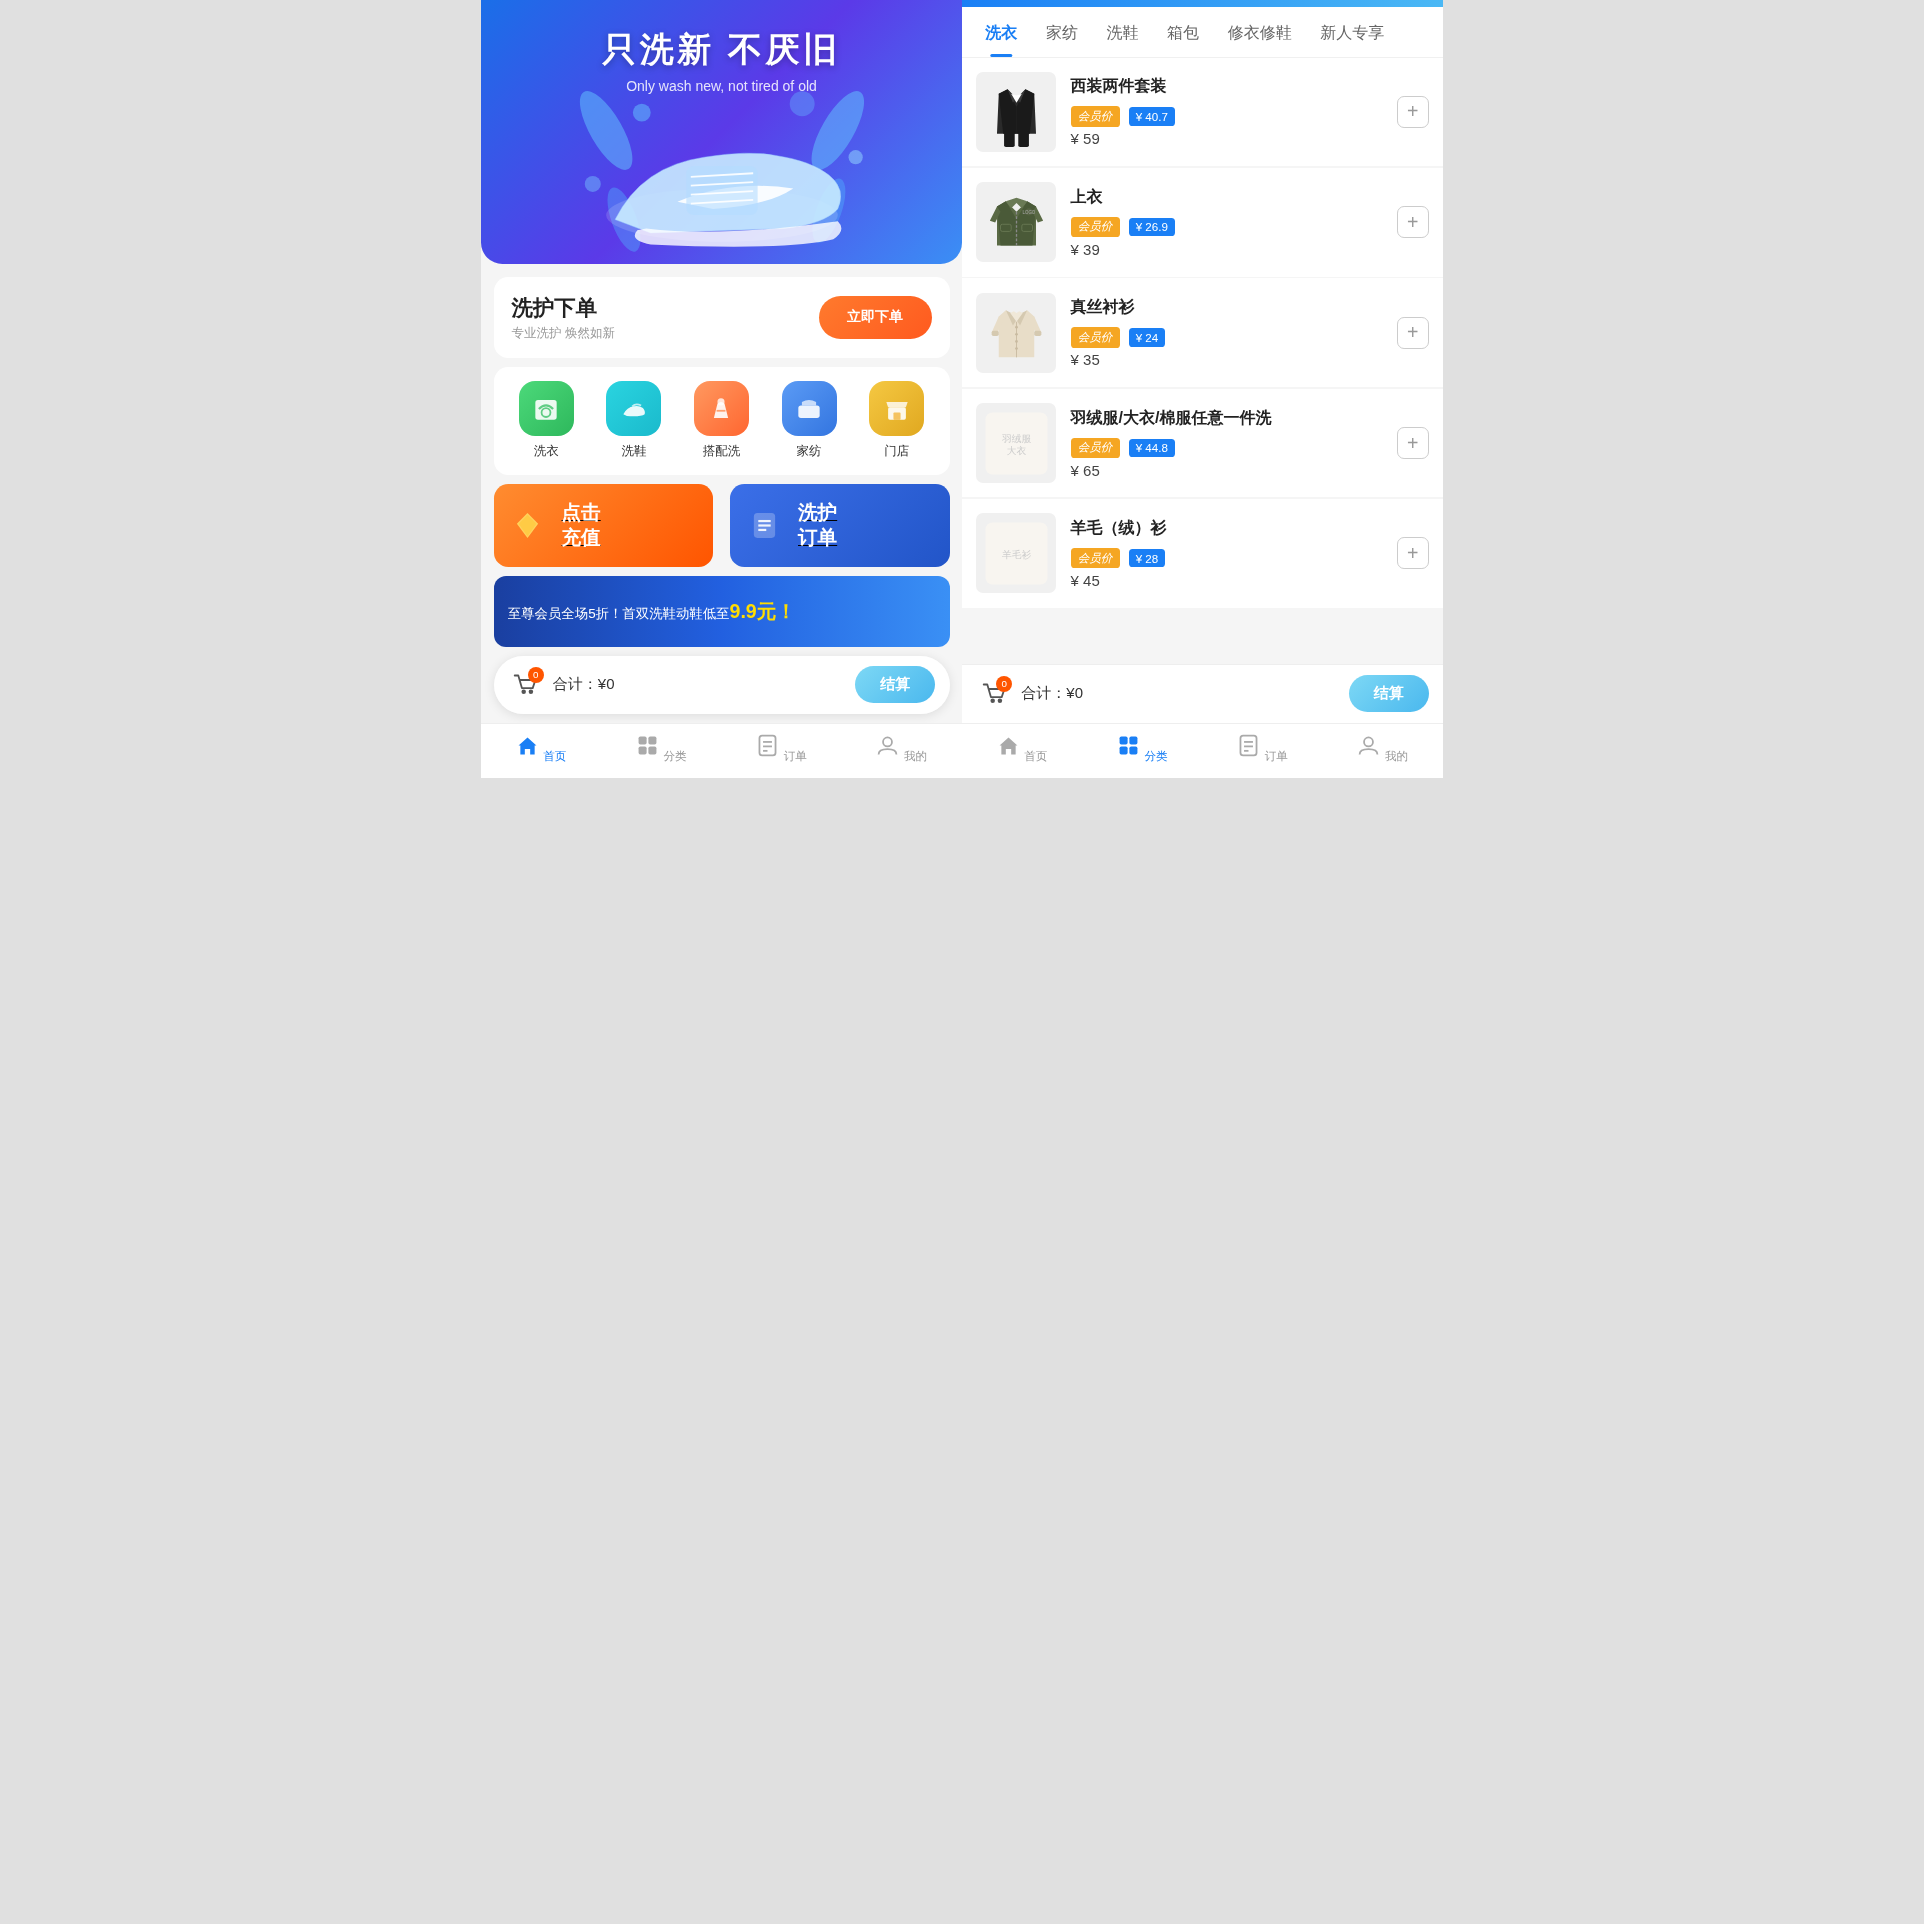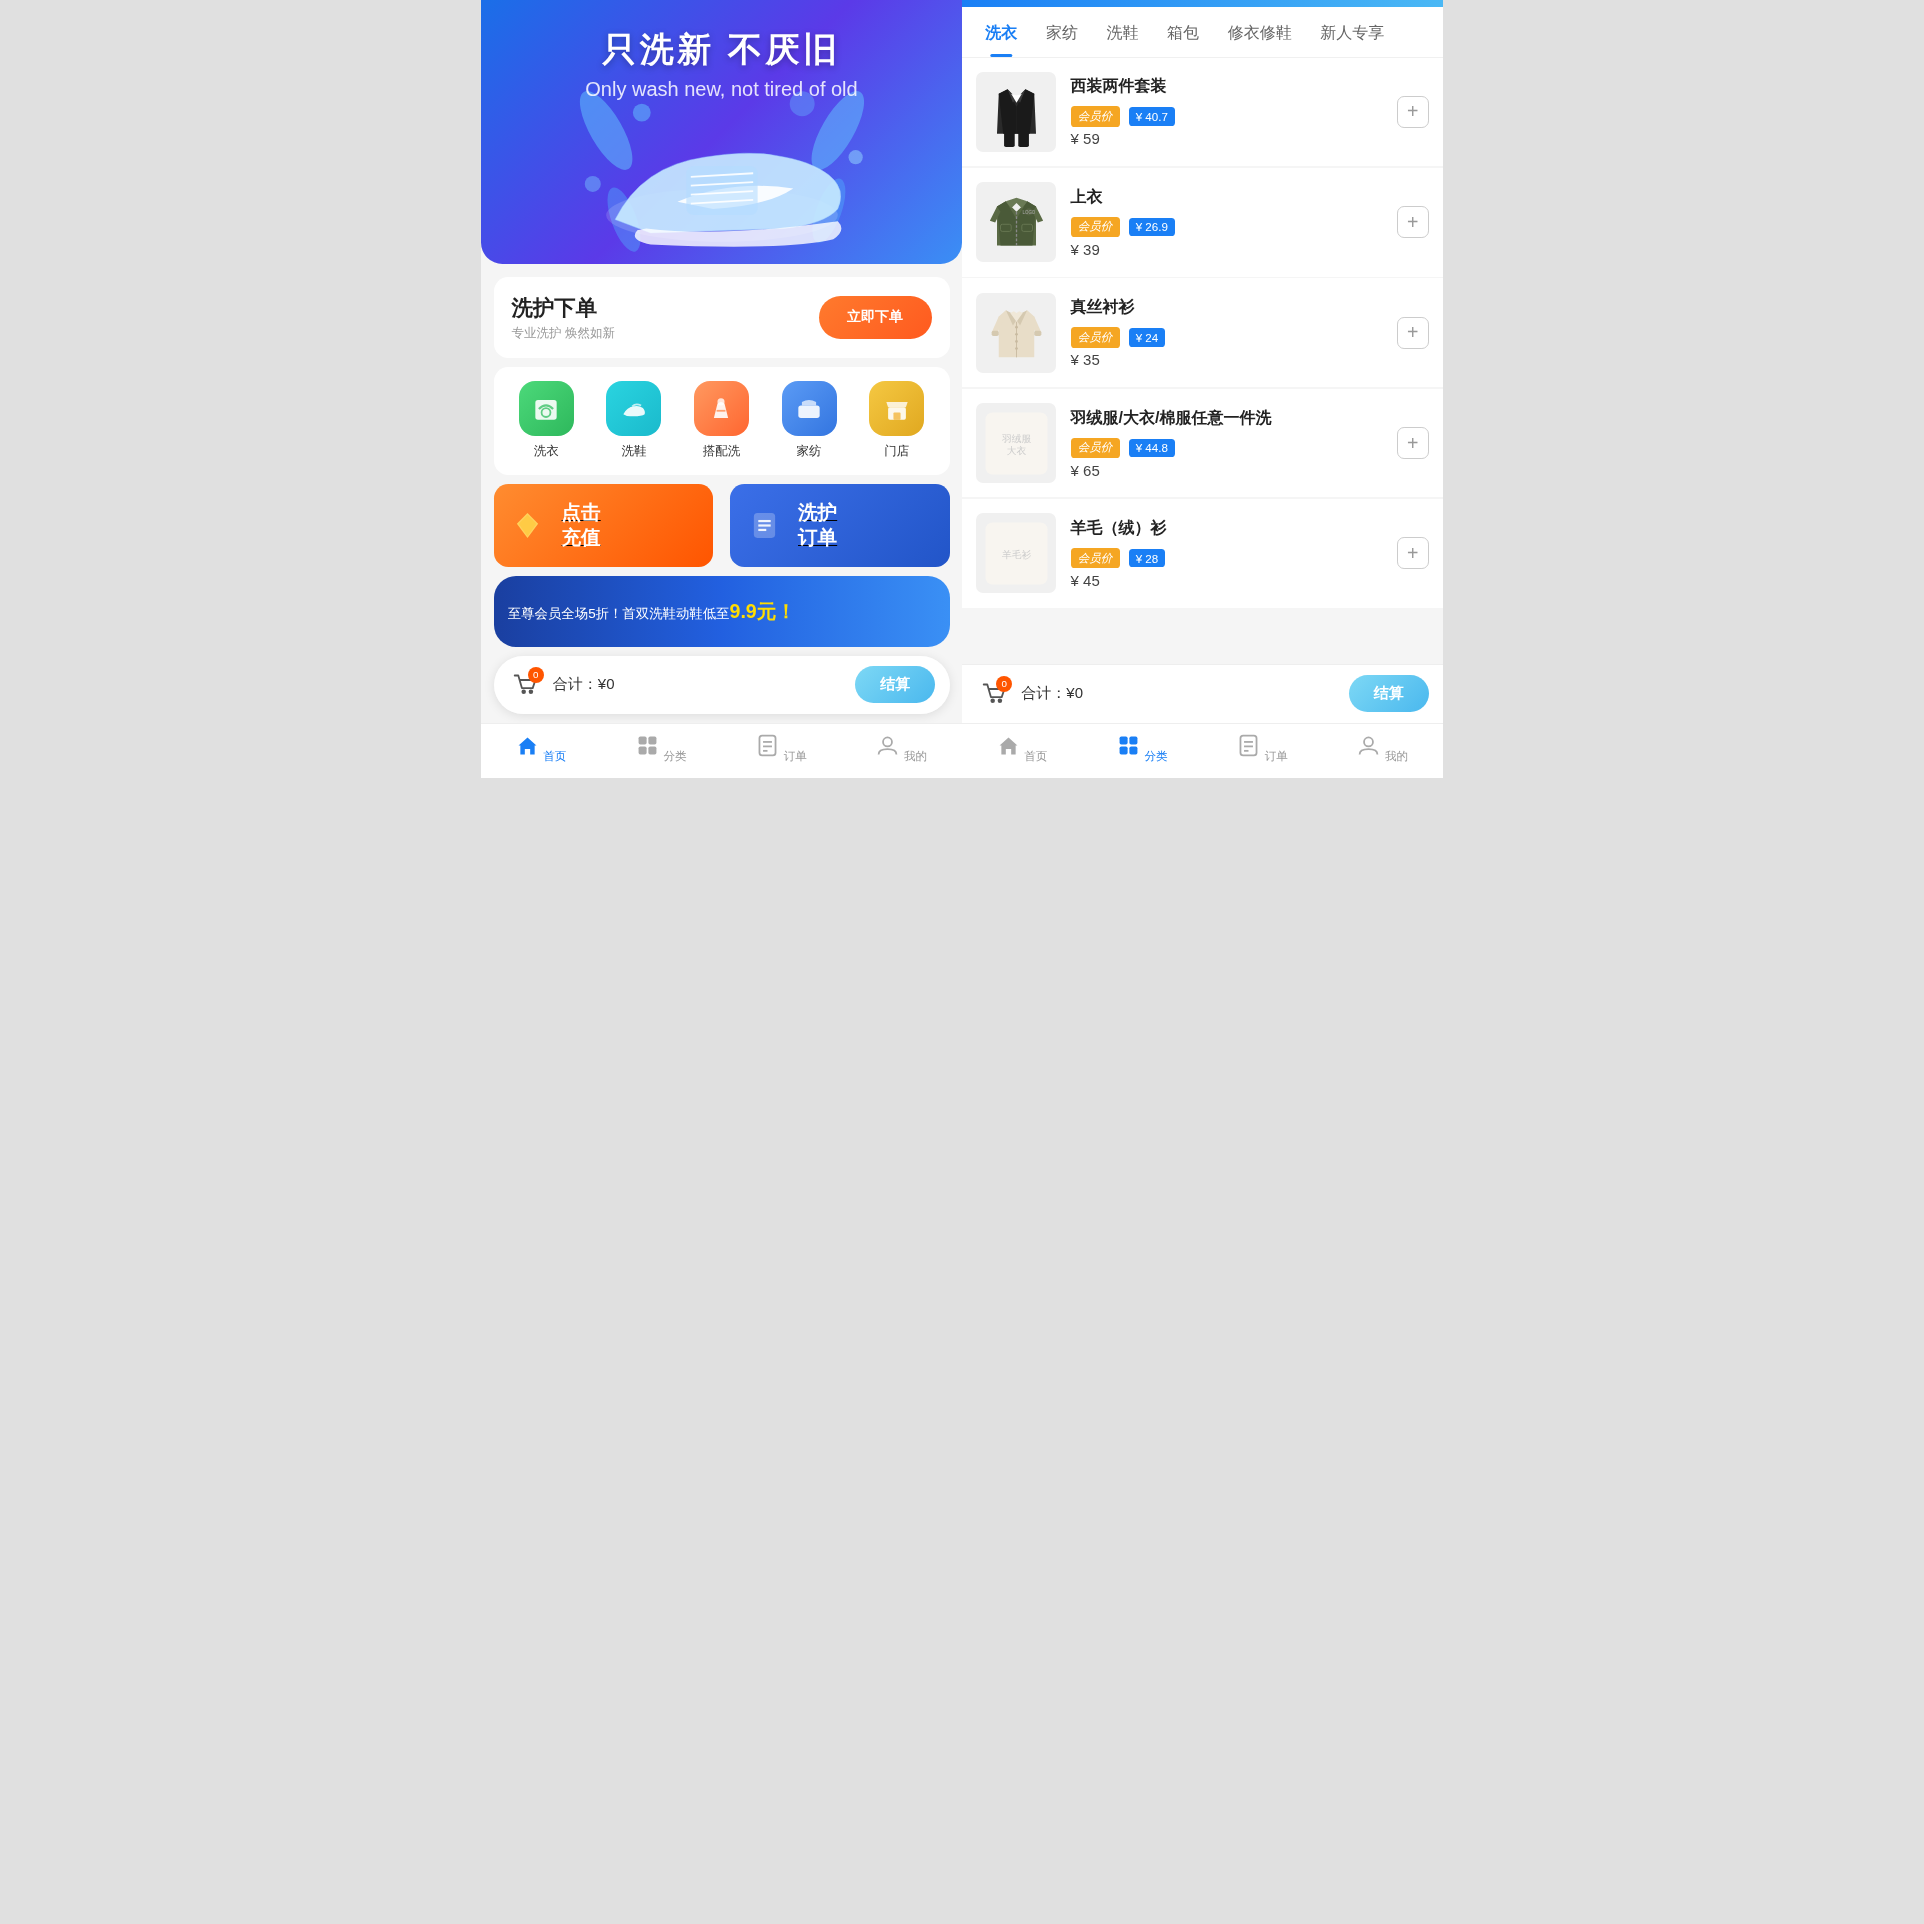--- a/index.html
+++ b/index.html
@@ -39,21 +39,21 @@
     }
     .banner-title {
       font-size: 34px;
       font-weight: 900;
       color: #fff;
       letter-spacing: 3.6px;
       text-shadow: 0 1.8px 7.1px rgba(0,0,0,0.3);
       z-index: 2;
     }
     .banner-subtitle {
-      font-size: 20px;
+      font-size: 14px;
       color: rgba(255,255,255,0.85);
       margin-top: 5.3px;
       z-index: 2;
     }
     .banner-shoe {
       position: absolute;
       bottom: -9px;
       left: 50%;
       transform: translateX(-50%);
       width: 303px;
@@ -152,21 +152,21 @@
     }
     .action-btn-text {
       font-size: 19.6px;
       font-weight: 700;
       color: #fff;
       line-height: 1.3;
     }
     
     .promo-banner {
       margin: 9px 12.5px 0;
-      border-radius: 22px;
+      border-radius: 12px;
       overflow: hidden;
       height: 71px;
       background: linear-gradient(90deg, #1a3fa0, #2260e0, #3a90f5);
       display: flex;
       align-items: center;
       padding: 0 14.3px;
     }
     .promo-text {
       color: #fff;
       font-size: 13.4px;

